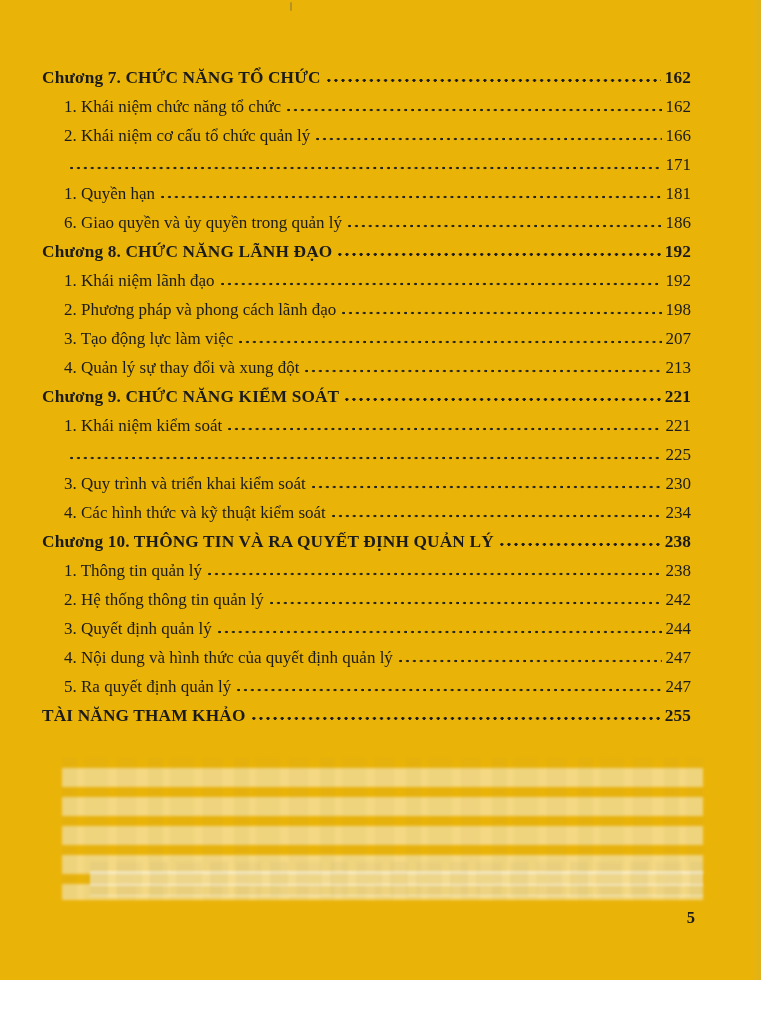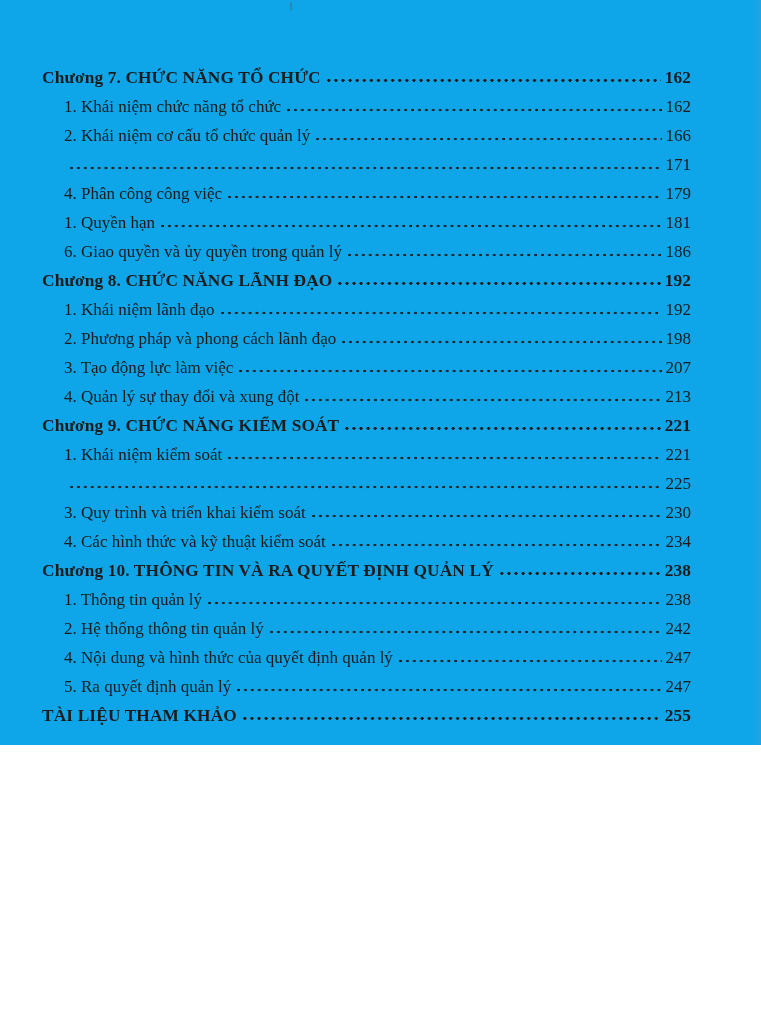--- a/index.html
+++ b/index.html
@@ -3,22 +3,22 @@
 <meta charset="utf-8">
 <style>
   html, body {
     margin: 0;
     padding: 0;
     background: #ffffff;
   }
   .scan-page {
     position: relative;
     width: 761px;
-    height: 745px;
-    background: #0ea5e9;
+    height: 980px;
+    background: #eab308;
     overflow: hidden;
     font-family: "Liberation Serif", "DejaVu Serif", serif;
     color: #1b1b1b;
   }
   
   .edge-right {
     position: absolute;
     top: 0; right: 0;
     width: 9px; height: 100%;
     background: linear-gradient(90deg, rgba(0,0,0,0) 0%, rgba(150,170,160,0.13) 100%);
@@ -126,25 +126,20 @@
       <div class="toc-row item">
         <span class="toc-label">2. Khái niệm cơ cấu tổ chức quản lý</span>
         <span class="toc-dots"></span>
         <span class="toc-page">166</span>
       </div>
       <div class="toc-row item">
         <span class="toc-dots"></span>
         <span class="toc-page">171</span>
       </div>
       <div class="toc-row item">
-        <span class="toc-label">4. Phân công công việc</span>
-        <span class="toc-dots"></span>
-        <span class="toc-page">179</span>
-      </div>
-      <div class="toc-row item">
         <span class="toc-label">1. Quyền hạn</span>
         <span class="toc-dots"></span>
         <span class="toc-page">181</span>
       </div>
       <div class="toc-row item">
         <span class="toc-label">6. Giao quyền và ủy quyền trong quản lý</span>
         <span class="toc-dots"></span>
         <span class="toc-page">186</span>
       </div>
       <div class="toc-row chapter">
@@ -205,31 +200,36 @@
         <span class="toc-label">1. Thông tin quản lý</span>
         <span class="toc-dots"></span>
         <span class="toc-page">238</span>
       </div>
       <div class="toc-row item">
         <span class="toc-label">2. Hệ thống thông tin quản lý</span>
         <span class="toc-dots"></span>
         <span class="toc-page">242</span>
       </div>
       <div class="toc-row item">
+        <span class="toc-label">3. Quyết định quản lý</span>
+        <span class="toc-dots"></span>
+        <span class="toc-page">244</span>
+      </div>
+      <div class="toc-row item">
         <span class="toc-label">4. Nội dung và hình thức của quyết định quản lý</span>
         <span class="toc-dots"></span>
         <span class="toc-page">247</span>
       </div>
       <div class="toc-row item">
         <span class="toc-label">5. Ra quyết định quản lý</span>
         <span class="toc-dots"></span>
         <span class="toc-page">247</span>
       </div>
       <div class="toc-row backmatter">
-        <span class="toc-label">TÀI LIỆU THAM KHẢO</span>
+        <span class="toc-label">TÀI NĂNG THAM KHẢO</span>
         <span class="toc-dots"></span>
         <span class="toc-page">255</span>
       </div>
     </div>
 
   <div class="ghost-text"></div>
   <div class="ghost-text-2"></div>
   <div class="scan-speck"></div>
   <div class="edge-right"></div>
 

